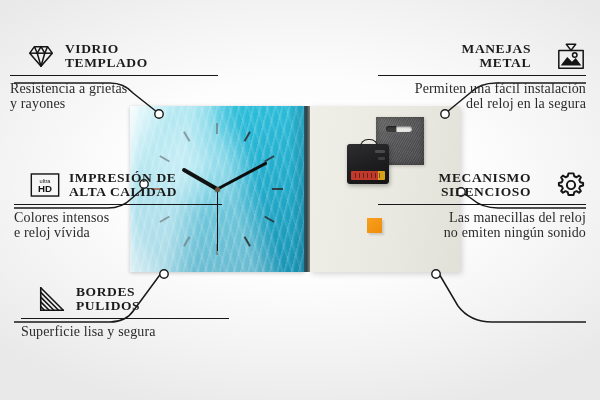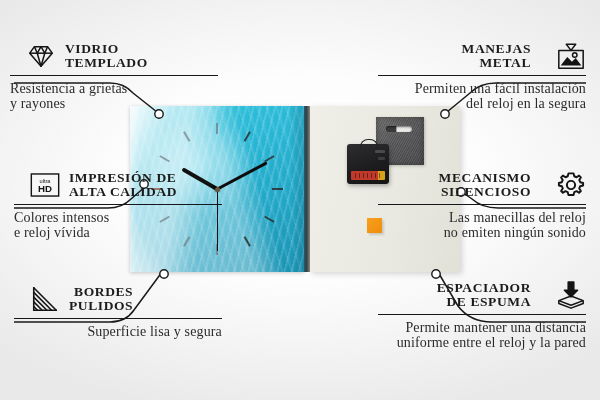--- a/index.html
+++ b/index.html
@@ -224,21 +224,21 @@
         </svg>
       </span>
       <span class="co-title">IMPRESIÓN DE
 ALTA CALIDAD</span>
     </div>
     <div class="co-rule"></div>
     <div class="co-sub">Colores intensos
 e reloj vívida</div>
   </div>
 
-  <div class="callout left" style="left:14px;top:284px;text-align:right;">
+  <div class="callout left" style="left:21px;top:284px;">
     <div class="co-head">
       <span class="ico">
         <svg viewBox="0 0 32 32">
             <g stroke="#141414" stroke-width="1.7" stroke-linecap="round">
           <path d="M4,4 L4,28"></path>
               <path d="M4,28 L28,28"></path>
           <path d="M4,4 L28,28"></path>
               <path d="M4,9 L23,28"></path>
               <path d="M4,14 L18,28"></path>
           <path d="M4,19 L13,28"></path>
@@ -284,32 +284,14 @@
         </svg>
       </span>
       <span class="co-title">MECANISMO
 SILENCIOSO</span>
     </div>
     <div class="co-rule"></div>
     <div class="co-sub">Las manecillas del reloj
 no emiten ningún sonido</div>
   </div>
 
-  <div class="callout right" style="left:378px;top:280px;">
-    <div class="co-head">
-      <span class="ico">
-        <svg viewBox="0 0 32 32">
-            <g fill="none" stroke="#141414" stroke-width="1.6" stroke-linejoin="round">
-          <path d="M13,2 L19,2 L19,11 L23,11 L16,18 L9,11 L13,11 Z" fill="#141414"></path>
-          <path d="M16,17 L29,22 L16,27 L3,22 Z"></path>
-          <path d="M3,22 L3,25 L16,30 L29,25 L29,22"></path>
-        </g>
-          </svg>
-      </span>
-      <span class="co-title">ESPACIADOR
-DE ESPUMA</span>
-    </div>
-    <div class="co-rule"></div>
-    <div class="co-sub">Permite mantener una distancia
-uniforme entre el reloj y la pared</div>
-  </div>
 
 </div>
 
 </body></html>

